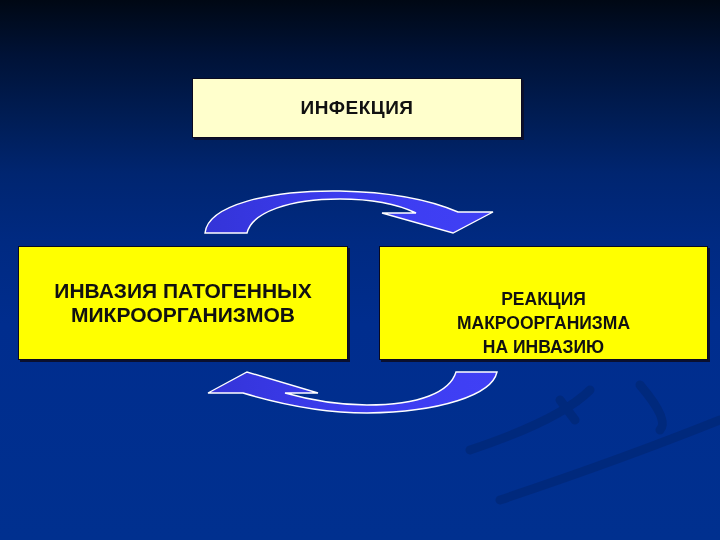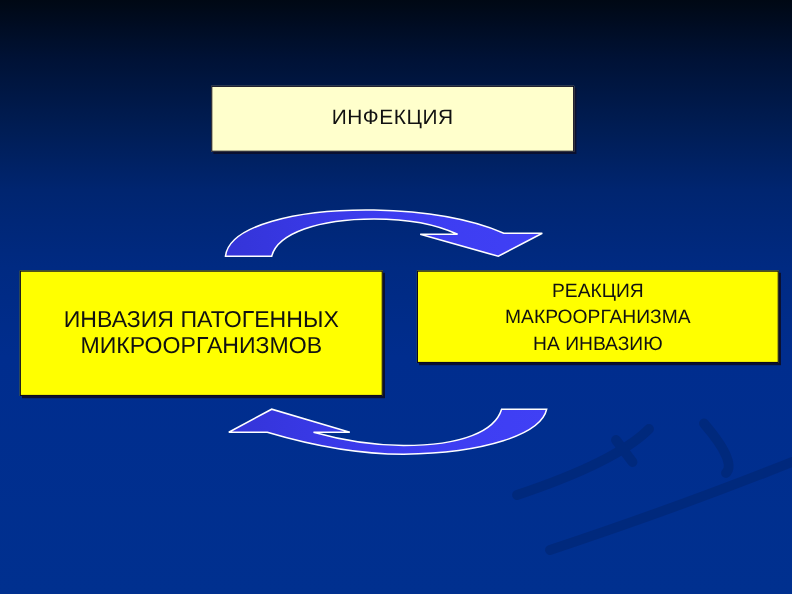--- a/index.html
+++ b/index.html
@@ -27,45 +27,46 @@
       width: 720px; height: 540px;
       pointer-events: none;
     }
     .box {
       position: absolute;
       box-sizing: border-box;
       display: flex;
       align-items: center;
       justify-content: center;
       text-align: center;
-      font-weight: normal;
+      font-weight: bold;
       color: #111111;
       border: 1px solid #0a0a20;
       box-shadow: 2px 2px 0 #0a1030;
     }
     .box-top {
       left: 192px; top: 78px;
       width: 330px; height: 60px;
       background: #ffffcc;
       font-size: 19px;
       letter-spacing: 0.5px;
     }
     .box-left {
       left: 18px; top: 246px;
       width: 330px; height: 114px;
       background: #ffff00;
       font-size: 21px;
       line-height: 24px;
     }
     .box-right {
       left: 379px; top: 246px;
-      width: 329px; height: 84px;
+      width: 329px; height: 114px;
       background: #ffff00;
       font-size: 17.5px;
       line-height: 24px;
+      align-items: flex-end;
     }
     .box-text {
       display: block;
       white-space: pre-line;
     }
     .arrows {
       position: absolute;
       left: 0; top: 0;
       width: 720px; height: 540px;
     }

